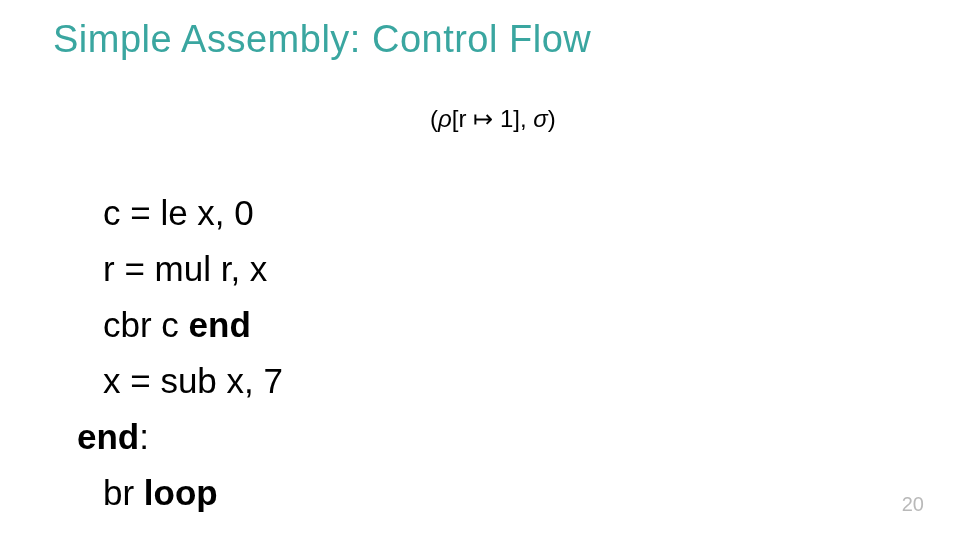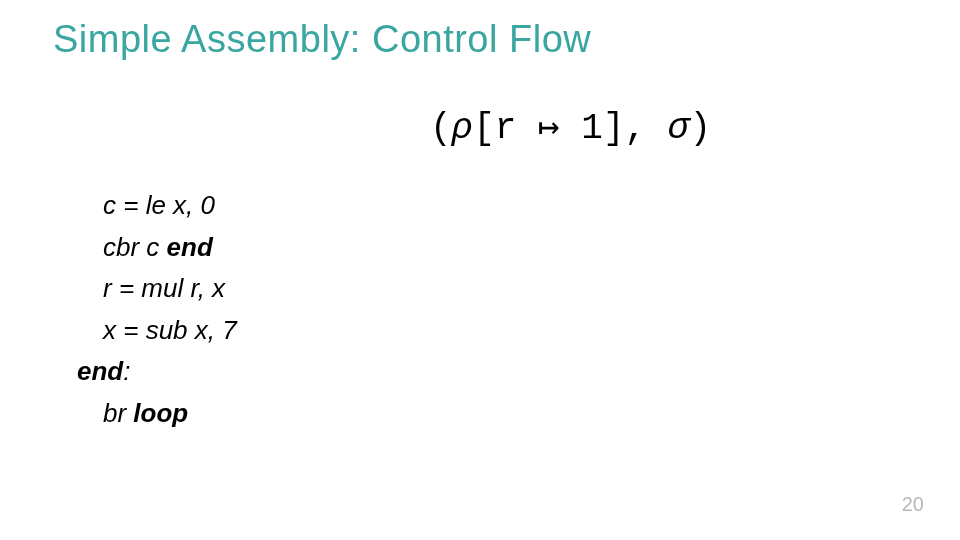--- a/index.html
+++ b/index.html
@@ -25,37 +25,36 @@
     top: 18px;
     font-size: 38px;
     color: #3aa6a0;
     font-weight: 300;
     letter-spacing: 0.5px;
   }
   .formula {
     position: absolute;
     left: 430px;
     top: 105px;
-    font-size: 36px;
-    font-family: Liberation Mono, monospace;
+    font-size: 24px;
+    font-family: Liberation Sans, sans-serif;
     font-style: italic;
     font-weight: 400;
   }
   .formula .upright {
     font-style: normal;
   }
   .code {
     position: absolute;
     left: 77px;
     top: 185px;
-    font-size: 26px;
+    font-size: 35px;
     line-height: 1.6;
     font-family: "Segoe UI Light", "Segoe UI", "Helvetica Neue", Arial, sans-serif;
     font-weight: 300;
-    font-style: italic;
   }
   .code .line { white-space: pre; }
   .code .indent { padding-left: 26px; display: block; }
   .code .noindent { padding-left: 0; display: block; }
   .code b { font-weight: 700; }
   .pagenum {
     position: absolute;
     right: 36px;
     bottom: 16px;
     font-size: 20px;
@@ -69,22 +68,22 @@
 <div class="slide">
 
   <div class="title">Simple Assembly: Control Flow</div>
 
   <div class="formula">
     <span class="upright">(</span><span>ρ</span><span class="upright">[</span><span class="upright">r</span><span class="upright"> ↦ </span><span class="upright">1</span><span class="upright">]</span><span class="upright">, </span><span>σ</span><span class="upright">)</span>
   </div>
 
   <div class="code">
     <span class="line indent"><span>c = le x, 0</span></span>
+    <span class="line indent"><span>r = mul r, x</span></span>
     <span class="line indent"><span>cbr c </span><b>end</b></span>
-    <span class="line indent"><span>r = mul r, x</span></span>
     <span class="line indent"><span>x = sub x, 7</span></span>
     <span class="line noindent"><b>end</b><span>:</span></span>
     <span class="line indent"><span>br </span><b>loop</b></span>
   </div>
 
   <div class="pagenum">20</div>
 
 </div>
 
 </body></html>

